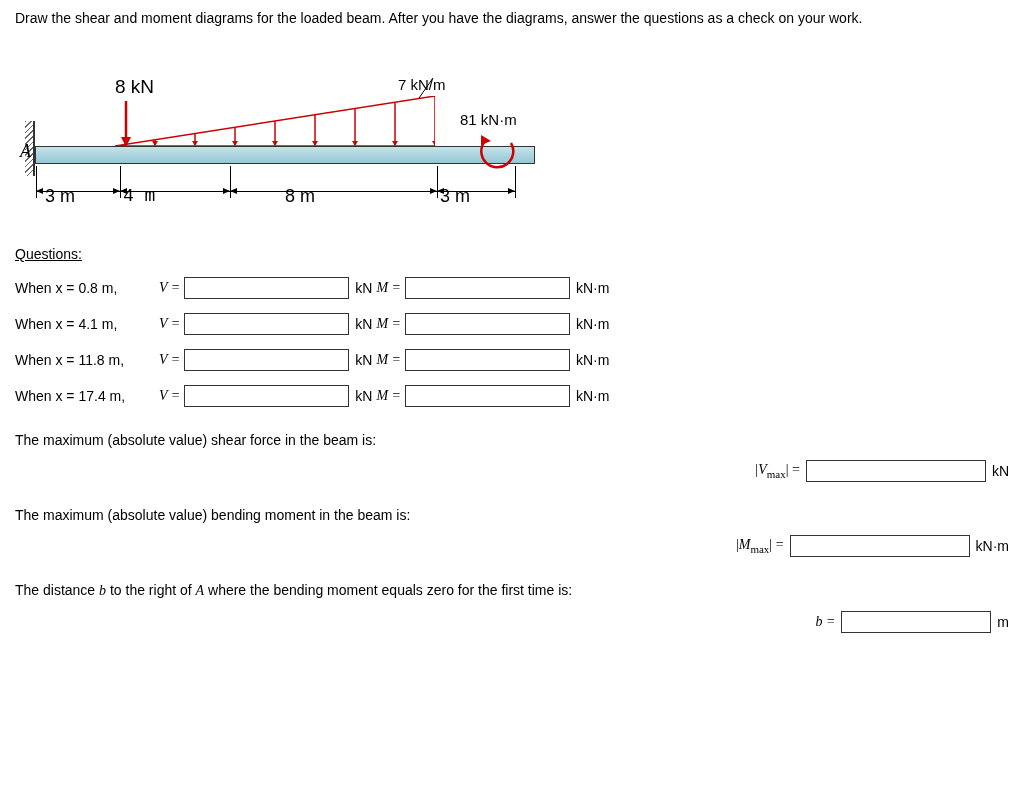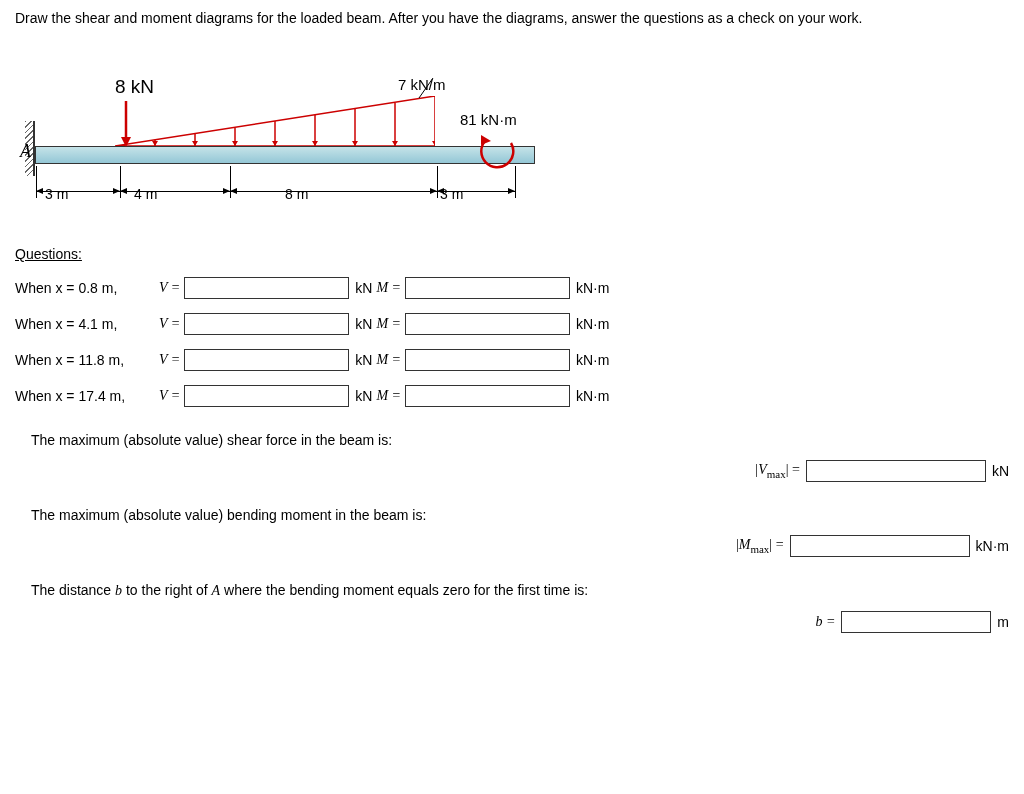--- a/index.html
+++ b/index.html
@@ -77,24 +77,24 @@
       font-size: 15px;
     }
     .moment-arc {
       position: absolute;
       left: 460px;
       top: 85px;
     }
     .dim-line {
       position: absolute;
       top: 140px;
-      font-size: 14px;
+      font-size: 18px;
     }
     .dim-1 { left: 30px; }
-    .dim-2 { left: 119px; }
+    .dim-2 { left: 108px; font-family: Liberation Mono, monospace; }
     .dim-3 { left: 270px; }
     .dim-4 { left: 425px; }
     .dim-tick {
       position: absolute;
       top: 120px;
       width: 1px;
       height: 32px;
       background: #000;
     }
     .tick-0 { left: 21px; }
@@ -145,21 +145,21 @@
       border: 1px solid #333;
       height: 22px;
       width: 165px;
       padding: 0 4px;
       font-size: 13px;
     }
     .unit {
       margin-left: 2px;
     }
     .section-text {
-      margin: 25px 0 12px 16px;
+      margin: 25px 0 12px 0;
     }
     .max-row {
       display: flex;
       align-items: center;
       margin: 10px 0;
       justify-content: flex-end;
     }
     .max-label {
       font-family: 'Times New Roman', serif;
       margin-right: 6px;

